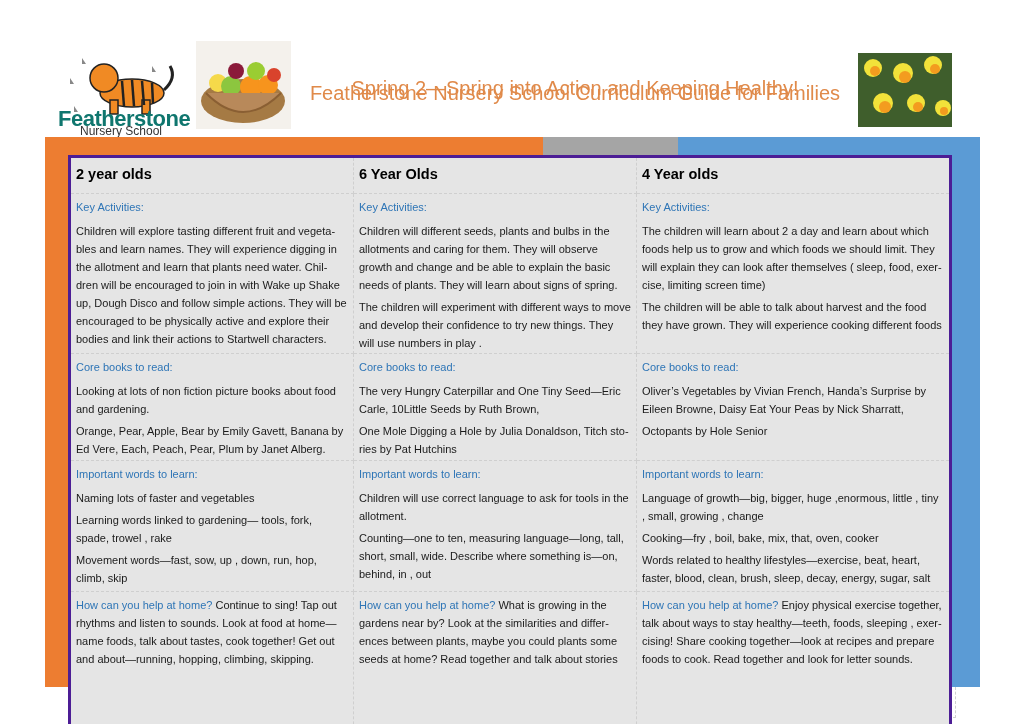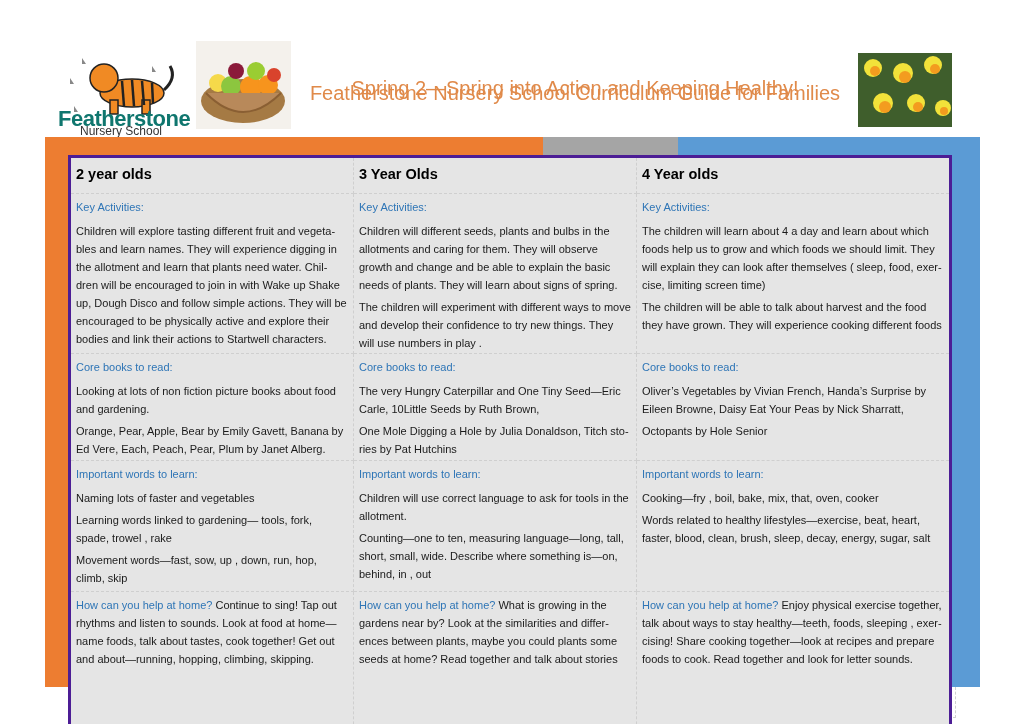--- a/index.html
+++ b/index.html
@@ -101,35 +101,35 @@
 <div class="band bl" style="left:678px;top:665px;width:302px;height:22px;"></div>
 
 <div class="guides" style="left:70px;top:687px;width:884px;height:30px;border-top:none;"></div>
 <div class="guides" style="left:353px;top:687px;width:0;height:30px;border-left:none;border-top:none;border-bottom:none;"></div>
 <div class="guides" style="left:636px;top:687px;width:0;height:30px;border-left:none;border-top:none;border-bottom:none;"></div>
 
 <div class="panel">
   <div class="grid">
 
     <div class="cell hdr">2 year olds</div>
-    <div class="cell hdr">3 Year Olds</div>
+    <div class="cell hdr">6 Year Olds</div>
     <div class="cell hdr">4 Year olds</div>
 
     <div class="cell">
       <span class="lbl">Key Activities:</span>
       <p>Children will explore tasting different fruit and vegeta-bles and learn names. They will experience digging in the allotment and learn that plants need water. Chil-dren will be encouraged to join in with Wake up Shake up, Dough Disco and follow simple actions. They will be encouraged to be physically active and explore their bodies and link their actions to Startwell characters.</p>
     </div>
     <div class="cell">
       <span class="lbl">Key Activities:</span>
       <p>Children will different seeds, plants and bulbs in the allotments and caring for them. They will observe growth and change and be able to explain the basic needs of plants. They will learn about signs of spring.</p>
       <p>The children will experiment with different ways to move and develop their confidence to try new things. They will use numbers in play .</p>
     </div>
     <div class="cell">
       <span class="lbl">Key Activities:</span>
-      <p>The children will learn about 4 a day and learn about which foods help us to grow and which foods we should limit. They will explain they can look after themselves ( sleep, food, exer-cise, limiting screen time)</p>
+      <p>The children will learn about 2 a day and learn about which foods help us to grow and which foods we should limit. They will explain they can look after themselves ( sleep, food, exer-cise, limiting screen time)</p>
       <p>The children will be able to talk about harvest and the food they have grown. They will experience cooking different foods</p>
     </div>
 
     <div class="cell">
       <span class="lbl">Core books to read:</span>
       <p>Looking at lots of non fiction picture books about food and gardening.</p>
       <p>Orange, Pear, Apple, Bear by Emily Gavett, Banana by Ed Vere, Each, Peach, Pear, Plum by Janet Alberg.</p>
     </div>
     <div class="cell">
       <span class="lbl">Core books to read:</span>
@@ -148,20 +148,21 @@
       <p>Learning words linked to gardening— tools, fork, spade, trowel , rake</p>
       <p>Movement words—fast, sow, up , down, run, hop, climb, skip</p>
     </div>
     <div class="cell">
       <span class="lbl">Important words to learn:</span>
       <p>Children will use correct language to ask for tools in the allotment.</p>
       <p>Counting—one to ten, measuring language—long, tall, short, small, wide. Describe where something is—on, behind, in , out</p>
     </div>
     <div class="cell">
       <span class="lbl">Important words to learn:</span>
+      <p>Language of growth—big, bigger, huge ,enormous, little , tiny , small, growing , change</p>
       <p>Cooking—fry , boil, bake, mix, that, oven, cooker</p>
       <p>Words related to healthy lifestyles—exercise, beat, heart, faster, blood, clean, brush, sleep, decay, energy, sugar, salt</p>
     </div>
 
     <div class="cell" style="border-bottom:none;">
       <span class="inl">How can you help at home?</span><span> Continue to sing! Tap out rhythms and listen to sounds.  Look at food at home—name foods, talk about tastes, cook together! Get out and about—running, hopping, climbing, skipping.</span>
     </div>
     <div class="cell" style="border-bottom:none;">
       <span class="inl">How can you help at home?</span><span> What is growing in the gardens near by? Look at the similarities and differ-ences between plants, maybe you could plants some seeds at home? Read together and talk about stories</span>
     </div>

